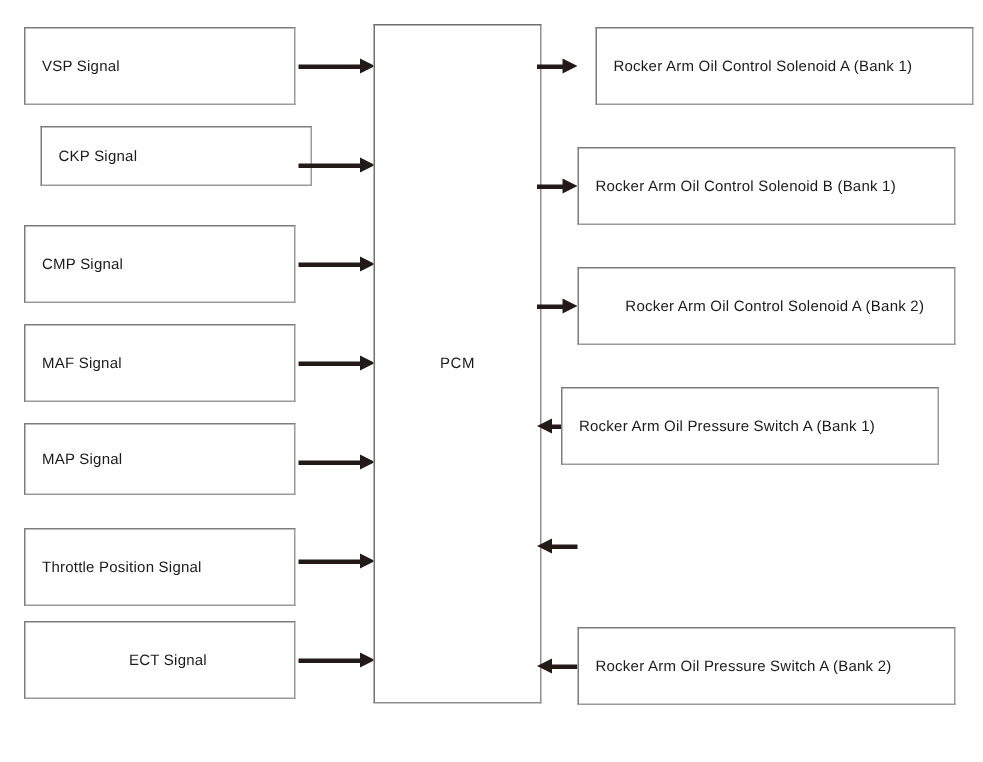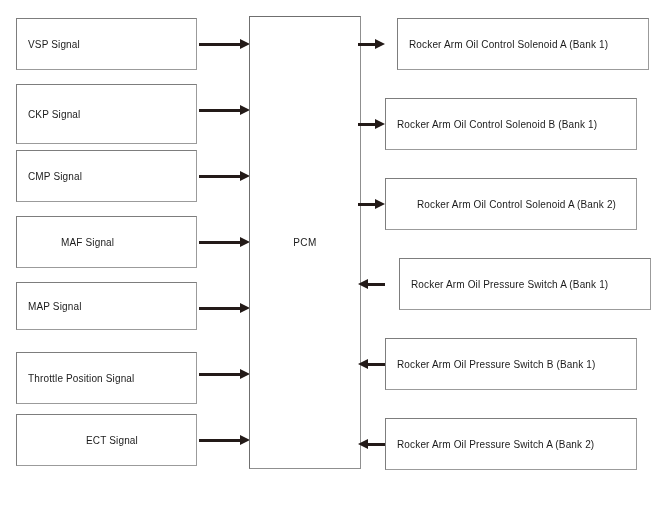--- a/index.html
+++ b/index.html
@@ -81,27 +81,27 @@
   }
 </style>
 </head>
 <body>
 
 <div id="diagram">
 
   <div class="node" style="left:16px; top:18px; width:181px; height:52px;">
     <span class="label">VSP Signal</span>
   </div>
-  <div class="node" style="left:16px; top:84px; width:181px; height:60px;">
+  <div class="node" style="left:27px; top:84px; width:181px; height:40px;">
     <span class="label">CKP Signal</span>
   </div>
   <div class="node" style="left:16px; top:150px; width:181px; height:52px;align-items:center;">
     <span class="label">CMP Signal</span>
   </div>
-  <div class="node" style="left:16px; top:216px; width:181px; height:52px;padding-left:33px;">
+  <div class="node" style="left:16px; top:216px; width:181px; height:52px;">
     <span class="label">MAF Signal</span>
   </div>
   <div class="node" style="left:16px; top:282px; width:181px; height:48px;">
     <span class="label">MAP Signal</span>
   </div>
   <div class="node" style="left:16px; top:352px; width:181px; height:52px;">
     <span class="label">Throttle Position Signal</span>
   </div>
   <div class="node" style="left:16px; top:414px; width:181px; height:52px;justify-content:center;">
     <span class="label">ECT Signal</span>
@@ -168,23 +168,20 @@
 
   <div class="node" style="left:385px; top:18px; width:252px; height:52px;margin-left:12px;">
     <span class="label">Rocker Arm Oil Control Solenoid A (Bank 1)</span>
   </div>
   <div class="node" style="left:385px; top:98px; width:252px; height:52px;">
     <span class="label">Rocker Arm Oil Control Solenoid B (Bank 1)</span>
   </div>
   <div class="node" style="left:385px; top:178px; width:252px; height:52px;justify-content:center;">
     <span class="label">Rocker Arm Oil Control Solenoid A (Bank 2)</span>
   </div>
-  <div class="node" style="left:399px; top:258px; width:252px; height:52px;">
+  <div class="node" style="left:374px; top:258px; width:252px; height:52px;">
     <span class="label">Rocker Arm Oil Pressure Switch A (Bank 1)</span>
-  </div>
-  <div class="node" style="left:385px; top:338px; width:252px; height:52px;">
-    <span class="label">Rocker Arm Oil Pressure Switch B (Bank 1)</span>
   </div>
   <div class="node" style="left:385px; top:418px; width:252px; height:52px;">
     <span class="label">Rocker Arm Oil Pressure Switch A (Bank 2)</span>
   </div>
 
 </div>
 
 </body></html>

